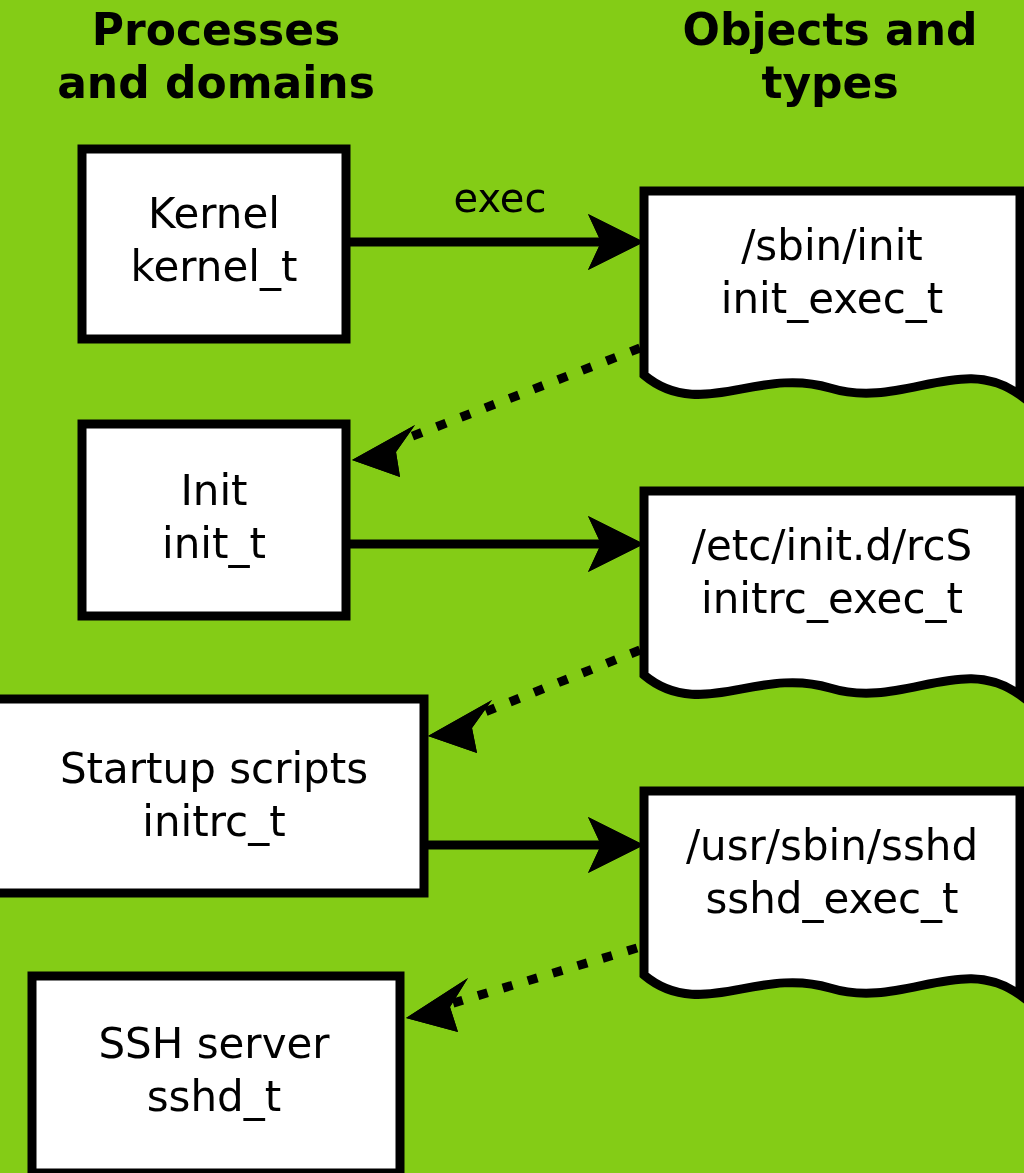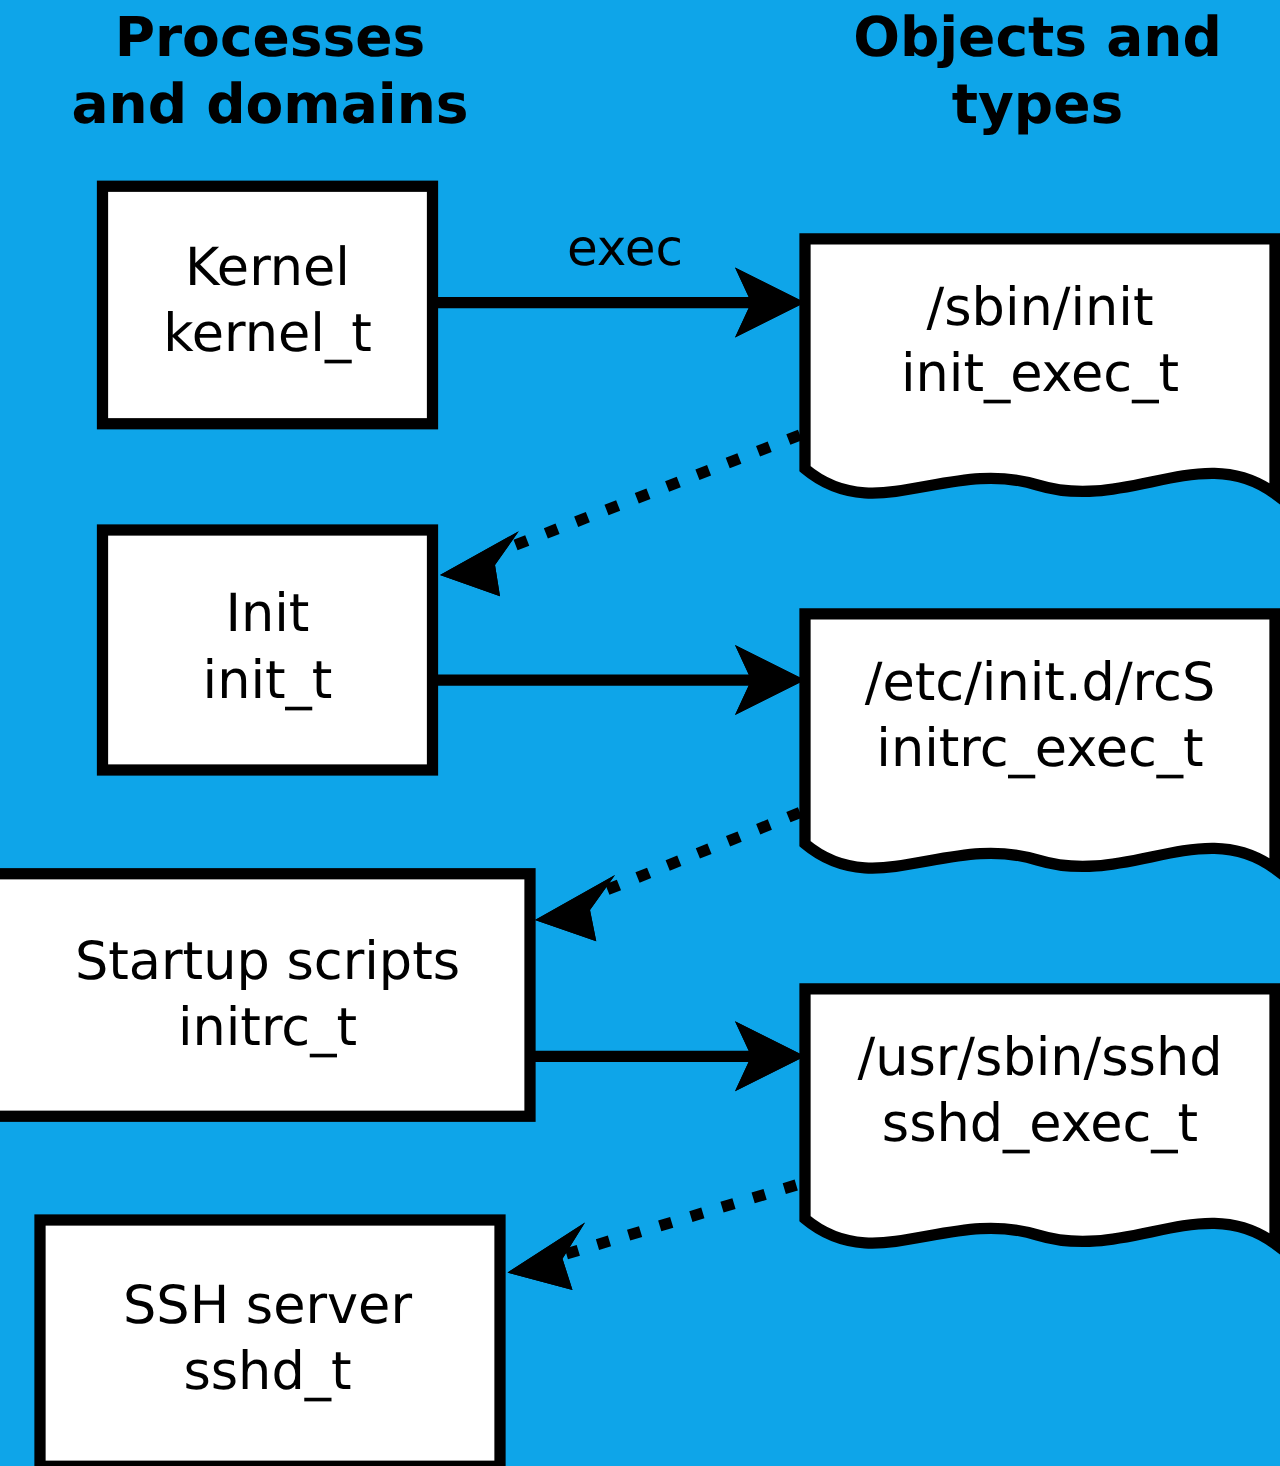--- a/index.html
+++ b/index.html
@@ -7,21 +7,21 @@
     padding: 0;
     background: #ffffff;
   }
   body {
     font-family: "DejaVu Sans", sans-serif;
   }
   #canvas {
     position: relative;
     width: 1024px;
     height: 1173px;
-    background: #0ea5e9;
+    background: #84cc16;
     overflow: hidden;
     text-align: right;
   }
   #diagram-svg {
     position: absolute;
     top: 0;
     left: 0;
     width: 1024px;
     height: 1173px;
   }

